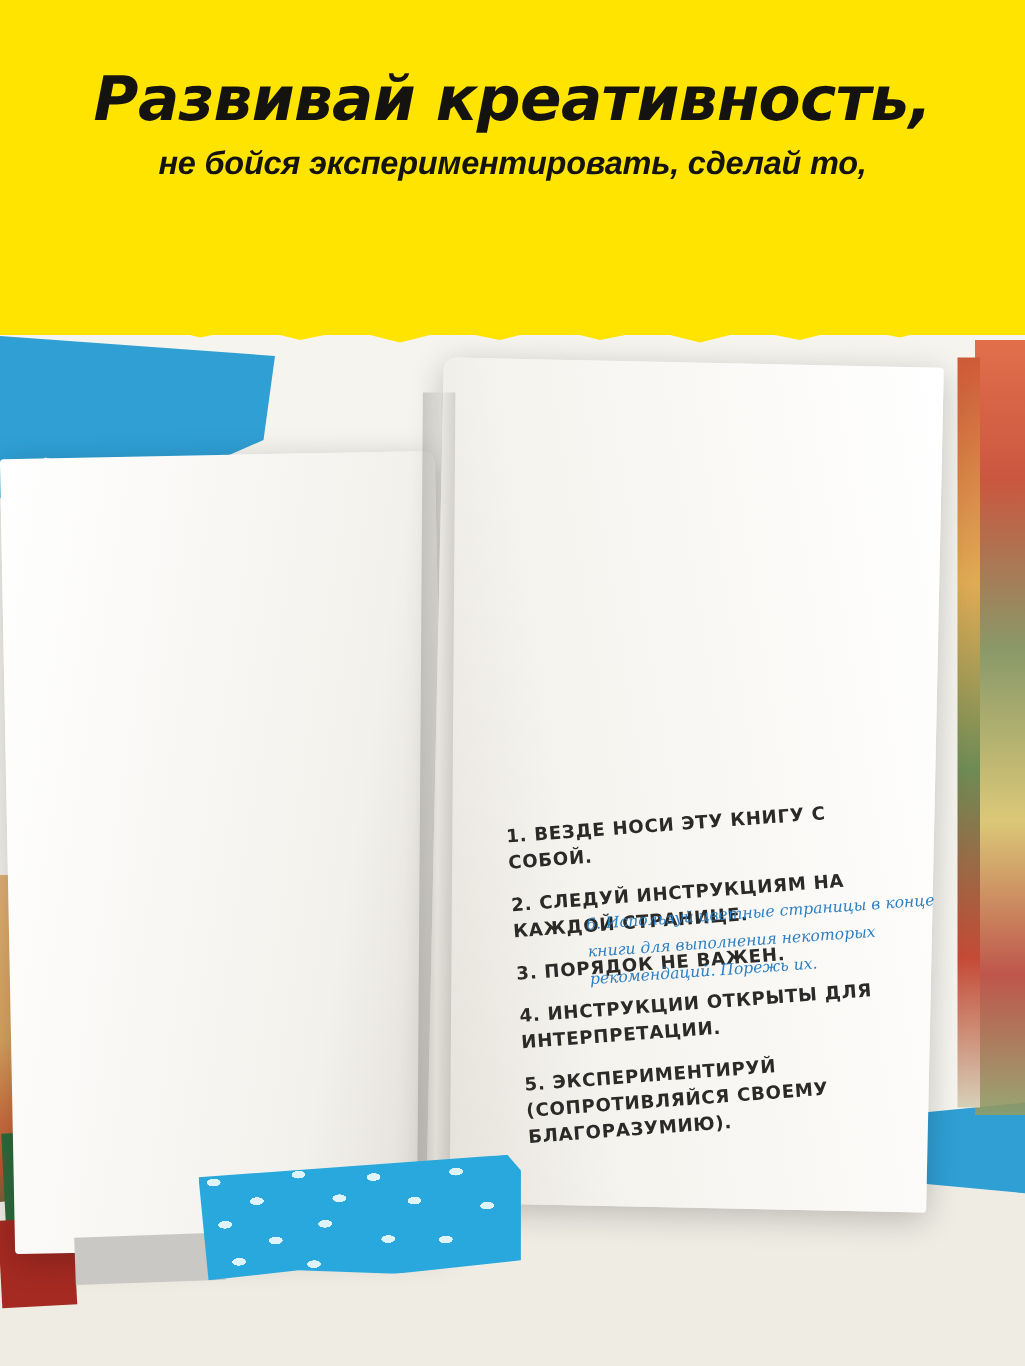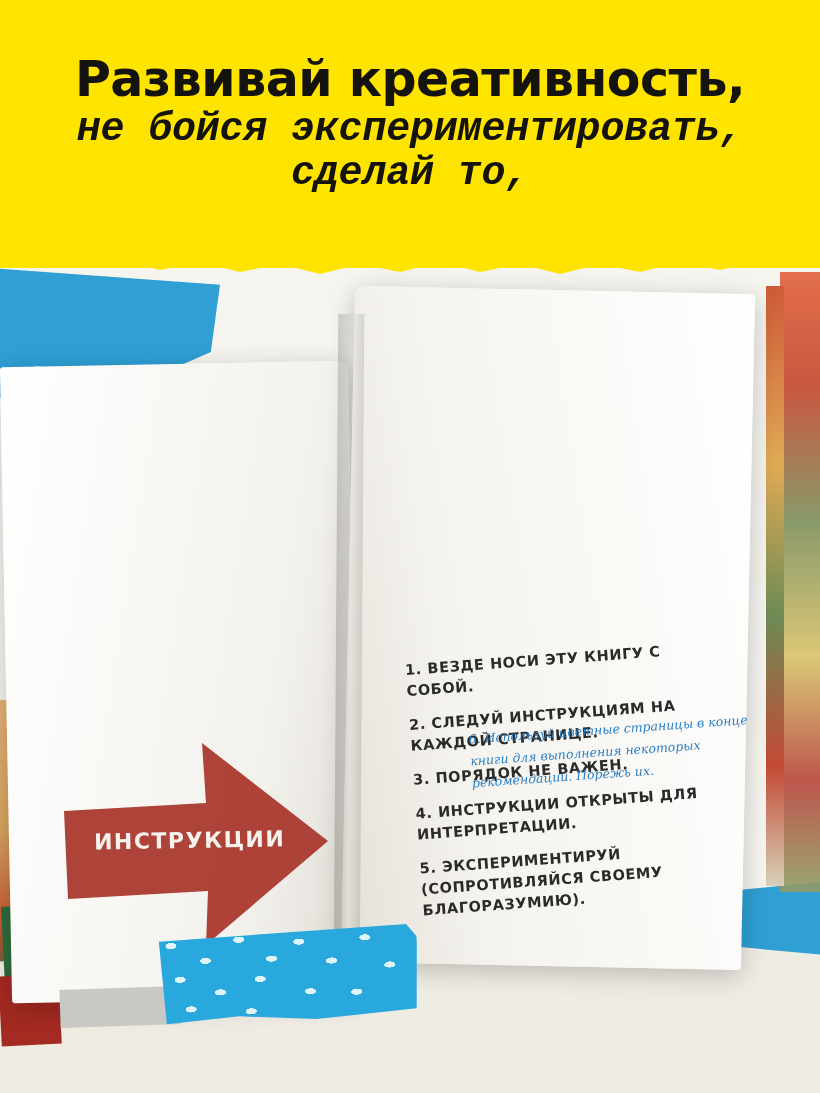--- a/index.html
+++ b/index.html
@@ -30,29 +30,30 @@
   .banner-inner {
     position: absolute;
     left: 0; top: 52px;
     width: 820px;
     text-align: center;
     color: #15130f;
   }
   .headline-1 {
     font-family: "DejaVu Sans", sans-serif;
     font-weight: 700;
+    font-style: italic;
     font-size: 49px;
     line-height: 56px;
     letter-spacing: -0.5px;
   }
   .headline-2 {
-    font-family: Liberation Mono, monospace;
+    font-family: Liberation Sans, sans-serif;
     font-weight: 700;
     font-style: italic;
-    font-size: 40px;
+    font-size: 26px;
     line-height: 44px;
     letter-spacing: -0.2px;
     padding: 0 52px;
   }
 
   
   .banner-torn {
     position: absolute;
     left: 0;
     top: 252px;
@@ -307,26 +308,20 @@
   </div>
   <svg class="banner-torn" viewBox="0 0 820 40" preserveAspectRatio="none">
     <path d="M0,0 L820,0 L820,10 L790,16 L760,8 L720,18 L680,10 L640,20 L600,12 L560,22 L520,12 L480,20 L440,10 L400,20 L360,12 L320,22 L280,12 L240,20 L200,10 L160,18 L120,8 L80,16 L40,6 L0,14 Z" fill="#ffe400"></path>
   </svg>
 
   <div class="book">
     <div class="page page-left"></div>
     <div class="page page-right"></div>
     <div class="spine"></div>
 
-    <div class="arrow-wrap">
-      <svg width="280" height="250" viewBox="0 0 280 250">
-        <path d="M8,88 L150,80 L146,20 L272,118 L150,222 L152,168 L12,176 Z" fill="#a8352b" opacity="0.93"></path>
-      </svg>
-      <div class="arrow-label">ИНСТРУКЦИИ</div>
-    </div>
 
     <div class="instructions">
       <div class="instr-item">1. Везде носи эту книгу с собой.</div>
       <div class="instr-item">2. Следуй инструкциям на каждой странице.</div>
       <div class="instr-item">3. Порядок не важен.</div>
       <div class="instr-item">4. Инструкции открыты для интерпретации.</div>
       <div class="instr-item">5. Экспериментируй (сопротивляйся своему благоразумию).</div>
     </div>
   </div>
 

